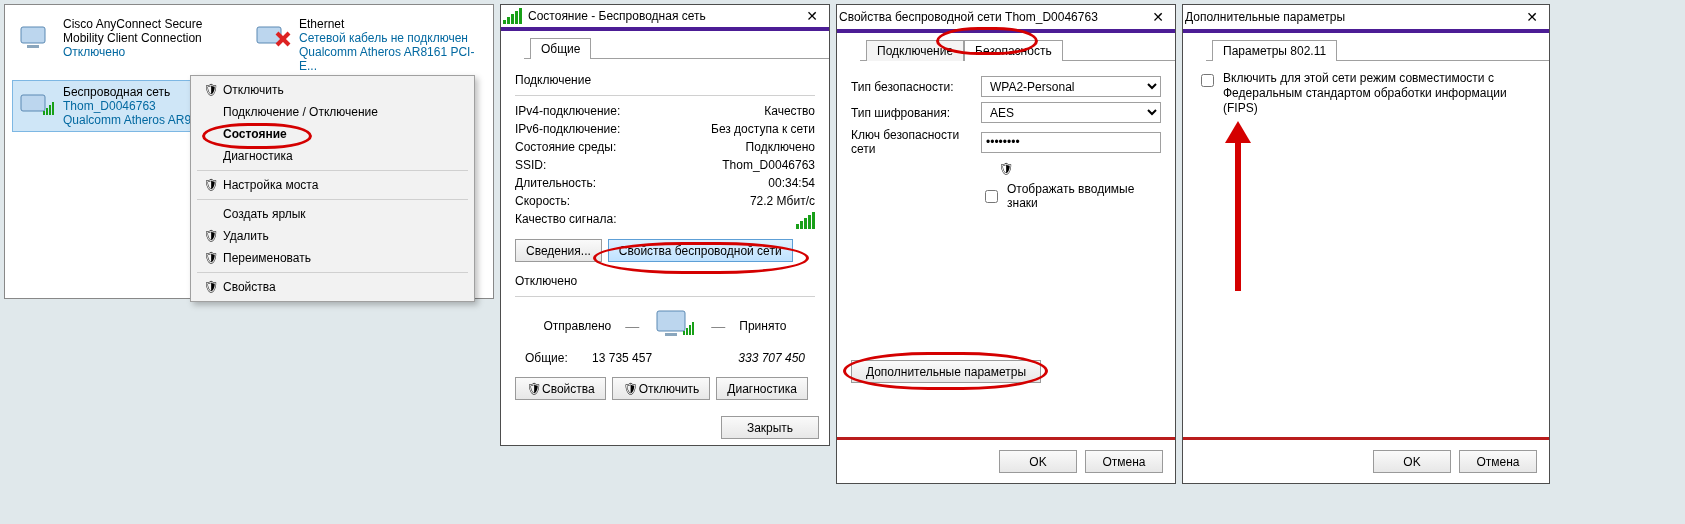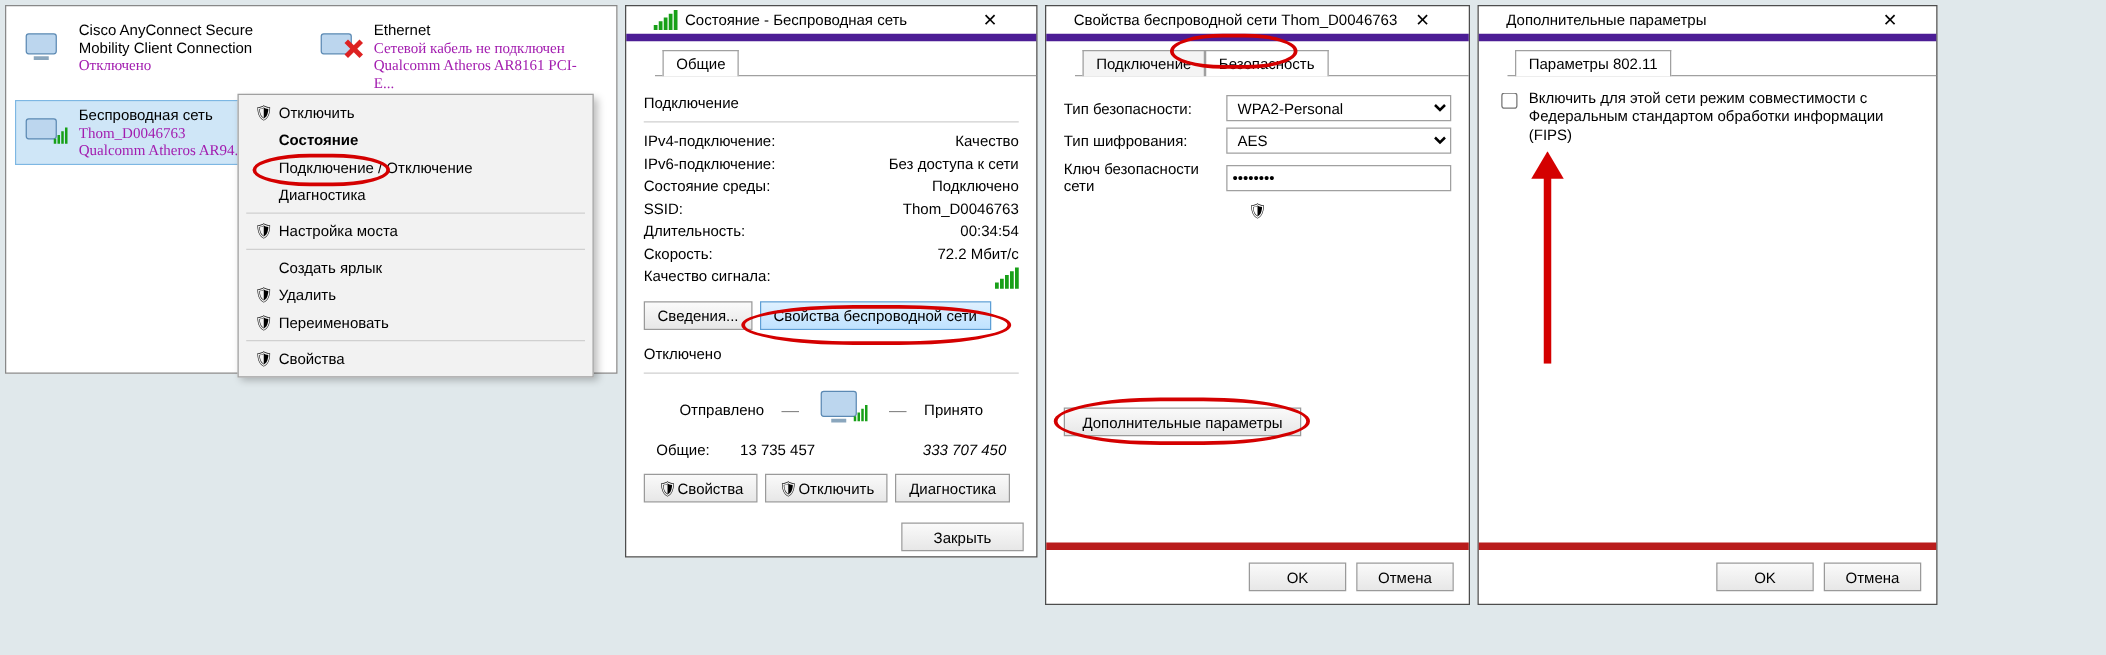--- a/index.html
+++ b/index.html
@@ -16,22 +16,22 @@
   .window {
     background: #fff;
     border: 1px solid #4d4d4d;
     display: flex;
     flex-direction: column;
   }
   .titlebar {
     display: flex;
     align-items: center;
     height: 28px;
-    padding: 0 22px;
-    border-bottom: 6px solid #4c1d95;
+    padding: 0 2px;
+    border-bottom: 4px solid #4c1d95;
   }
   .titlebar .title { flex: 1; }
   .titlebar .close-btn {
     width: 30px; height: 22px;
     display: flex; align-items: center; justify-content: center;
     font-size: 14px; cursor: default;
   }
   
   .nc {
     width: 490px; height: 295px;
@@ -43,21 +43,21 @@
     width: 232px;
     display: flex;
     padding: 4px;
     margin: 2px;
     cursor: default;
   }
   .nc-item.selected { background: #cfe6f7; outline: 1px solid #7db7e3; }
   .nc-icon { width: 40px; height: 40px; margin-right: 6px; flex-shrink: 0; }
   .nc-text { line-height: 14px; }
   .nc-text .l1 { font-weight: 400; }
-  .nc-text .l2, .nc-text .l3 { color: #a21caf; font-family: Liberation Serif, serif; }
+  .nc-text .l2, .nc-text .l3 { color: #0369a1; }
   .context-menu {
     position: absolute;
     left: 185px; top: 70px;
     width: 285px;
     background: #f2f2f2;
     border: 1px solid #a0a0a0;
     box-shadow: 3px 3px 6px rgba(0,0,0,.25);
     padding: 3px 2px;
   }
   .context-menu .mi {
@@ -131,21 +131,21 @@
   .form-row .field { flex:1; }
   select.win, input.win {
     width:100%; height:21px;
     border:1px solid #a0a0a0;
     font:inherit;
     padding:0 4px;
     background:#fff;
   }
   .checkbox-row { display:flex; align-items:center; gap:6px; margin:6px 0 0 130px; }
   .shield-ico { display:inline-block; width:16px; text-align:center; }
-  .dlg-footer { display:flex; justify-content:flex-end; gap:8px; padding:10px 12px; border-top:6px solid #b91c1c; }
+  .dlg-footer { display:flex; justify-content:flex-end; gap:8px; padding:10px 12px; border-top:3px solid #b91c1c; }
   .dlg-footer .btn { width:78px; }
   
   .adv-win { width: 368px; height: 480px; }
   .adv-body { padding: 10px 14px; flex:1; position:relative; }
   .arrow {
     position:absolute; left:40px; top:60px;
     width:30px; height:170px;
     pointer-events:none;
   }
   .panel1-frame {
@@ -211,25 +211,25 @@
     </div>
   </div>
 
   <div class="context-menu">
     <div class="mi">
           <span class="shield">🛡</span>
           <span>Отключить</span>
         </div>
     <div class="mi">
           <span class="shield"></span>
+          <span>Подключение / Отключение</span>
+        </div>
+    <div class="mi">
+          <span class="shield"></span>
           <b>Состояние</b>
-        </div>
-    <div class="mi">
-          <span class="shield"></span>
-          <span>Подключение / Отключение</span>
         </div>
     <div class="mi">
           <span class="shield"></span>
           <span>Диагностика</span>
         </div>
     <div class="sep"></div>
     <div class="mi">
           <span class="shield">🛡</span>
           <span>Настройка моста</span>
         </div>
@@ -375,20 +375,24 @@
       <label>Тип шифрования:</label>
       <div class="field"><select class="win"><option>AES</option></select></div>
     </div>
     <div class="form-row">
       <label>Ключ безопасности сети</label>
       <div class="field"><input class="win" type="text" value="••••••••" style=""></div>
     </div>
     <div style="display:flex;justify-content:center;margin-top:6px;">
         <span class="shield-ico">🛡</span>
       </div>
+    <div class="checkbox-row">
+      <input type="checkbox" style="">
+      <span>Отображать вводимые знаки</span>
+    </div>
 
     <div style="margin-top:150px; position:relative;">
       <button class="btn" style="width:190px;">Дополнительные параметры</button>
       <div class="circled" style="left:-8px; top:-8px; width:205px; height:38px;"></div>
     </div>
   </div>
   <div class="dlg-footer">
     <button class="btn">OK</button>
     <button class="btn">Отмена</button>
   </div>

